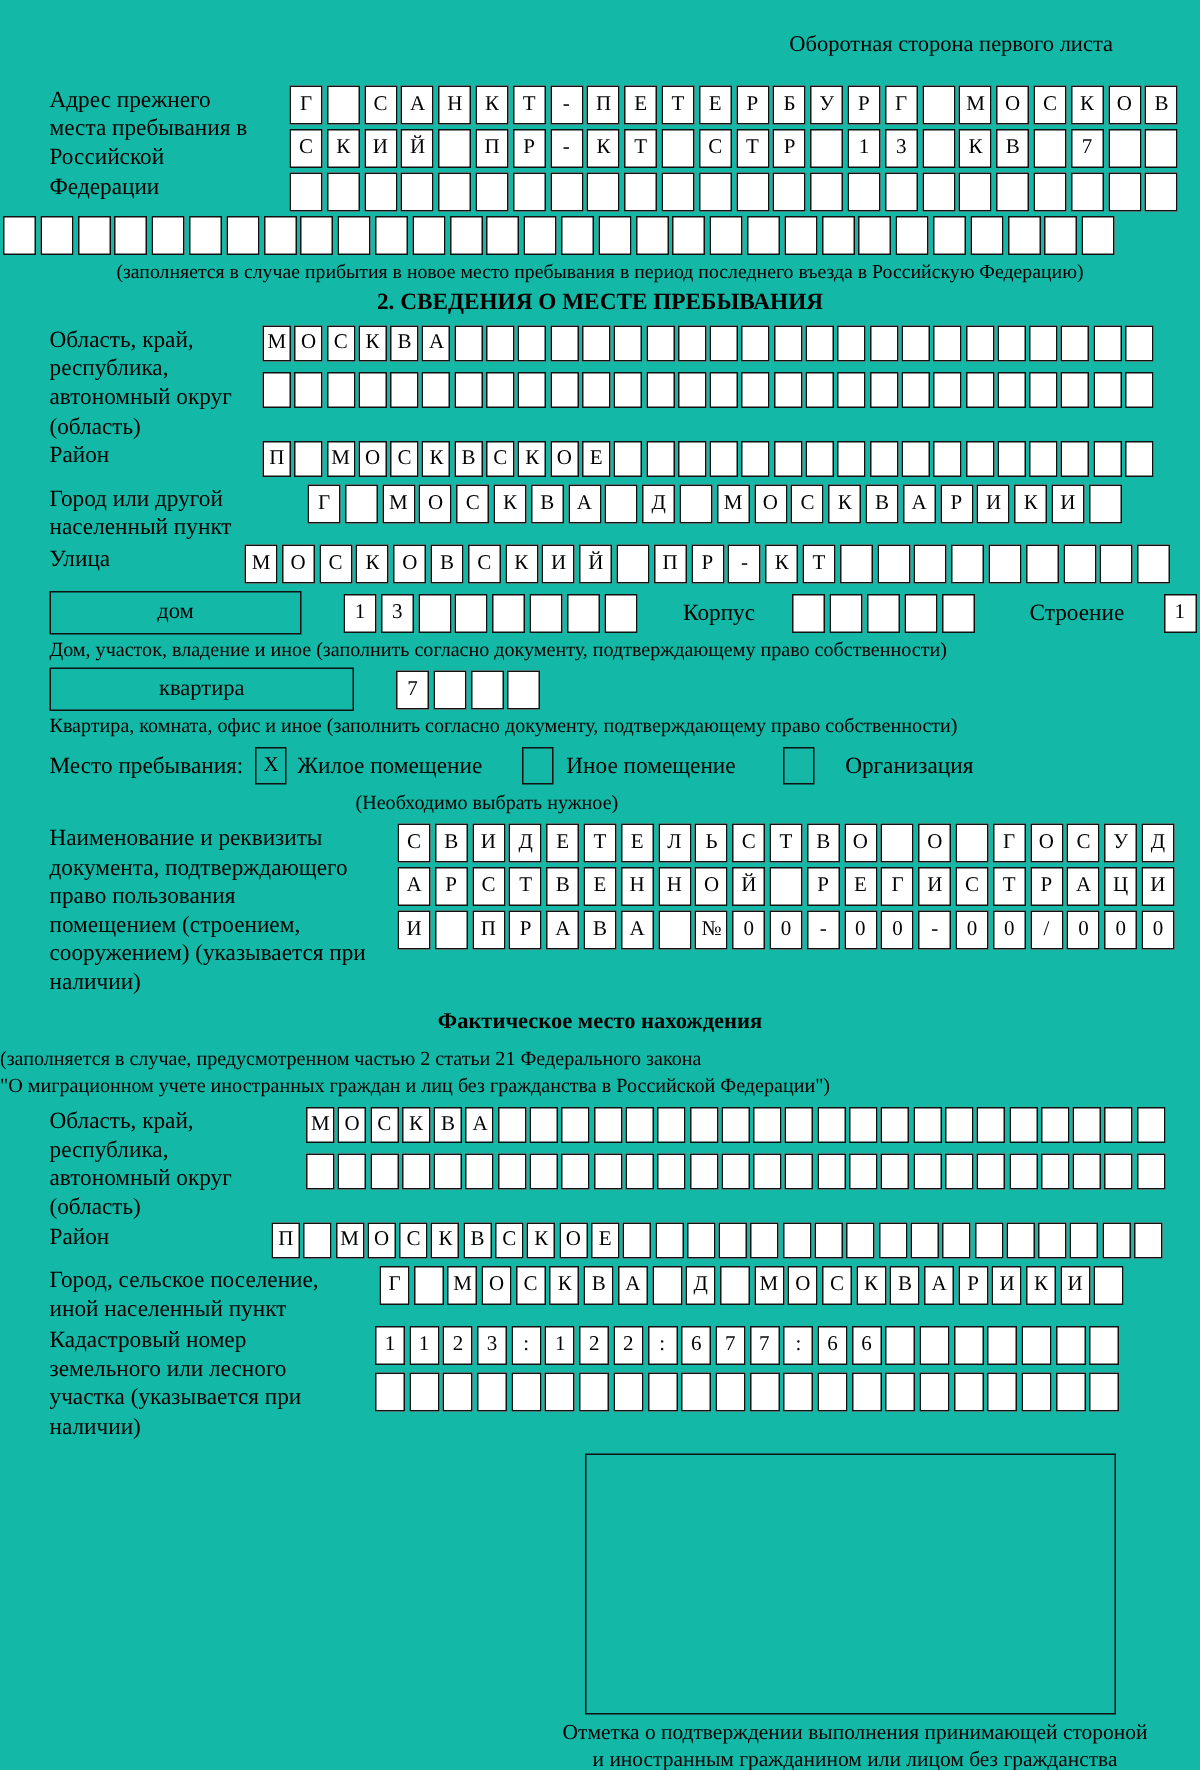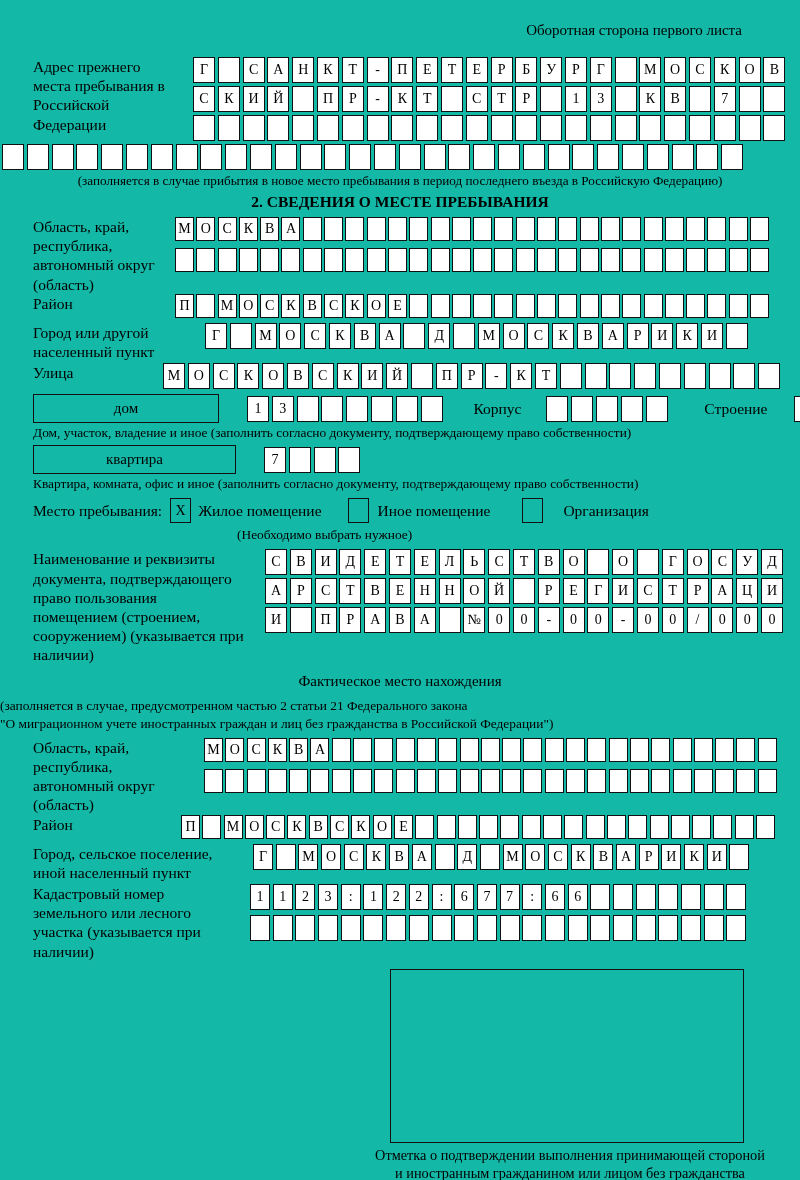--- a/index.html
+++ b/index.html
@@ -37,21 +37,21 @@
   }
   .inline-lbl{ font-size:15.5px; line-height:29px; flex:0 0 auto; }
   .stayrow{ display:flex; align-items:center; margin-top:4px; }
   .checkbox{
     box-sizing:content-box; width:19px; height:23px; border:1.4px solid #111;
     display:inline-flex; align-items:center; justify-content:center;
     font-size:14px; flex:0 0 auto;
   }
   .stay-note{ font-size:13.4px; margin:2px 0 6px 204px; }
   .fact-note{ font-size:13.4px; text-align:left; margin:0 0 2px -33px; }
-  .fact-title{ font-size:15px; font-weight:normal; text-align:center; margin:8px 0 8px -33px; }
+  .fact-title{ font-size:15px; font-weight:bold; text-align:center; margin:8px 0 8px -33px; }
   .stamp-box{ width:352px; height:172px; border:1.6px solid #111; margin:8px 0 4px 357px; }
   .stamp-caption{ font-size:14.3px; text-align:center; width:400px; margin-left:337px; line-height:1.25; }
   .mb2{ margin-bottom:2px;font-family:Liberation Serif, serif; } .mb6{ margin-bottom:6px; }
 </style>
 </head>
 <body>
 
 <div class="page">
 
   <div class="hdr-right">Оборотная сторона первого листа</div>
@@ -328,21 +328,21 @@
         <span class="cell"></span>
         <span class="cell"></span>
         <span class="cell"></span>
         <span class="cell"></span>
         <span class="cell"></span>
         <span class="cell"></span>
       </div>
   </div>
 
   <div class="fieldrow mb2" style="align-items:center;">
-    <div class="namedbox" style="width:186px;margin-right:8px;">дом</div>
+    <div class="namedbox" style="width:168px;margin-right:8px;">дом</div>
     <div class="boxrow cells-lg" style="margin-bottom:0;">
         <span class="cell">1</span>
         <span class="cell">3</span>
         <span class="cell"></span>
         <span class="cell"></span>
         <span class="cell"></span>
         <span class="cell"></span>
         <span class="cell"></span>
         <span class="cell"></span>
       </div>

